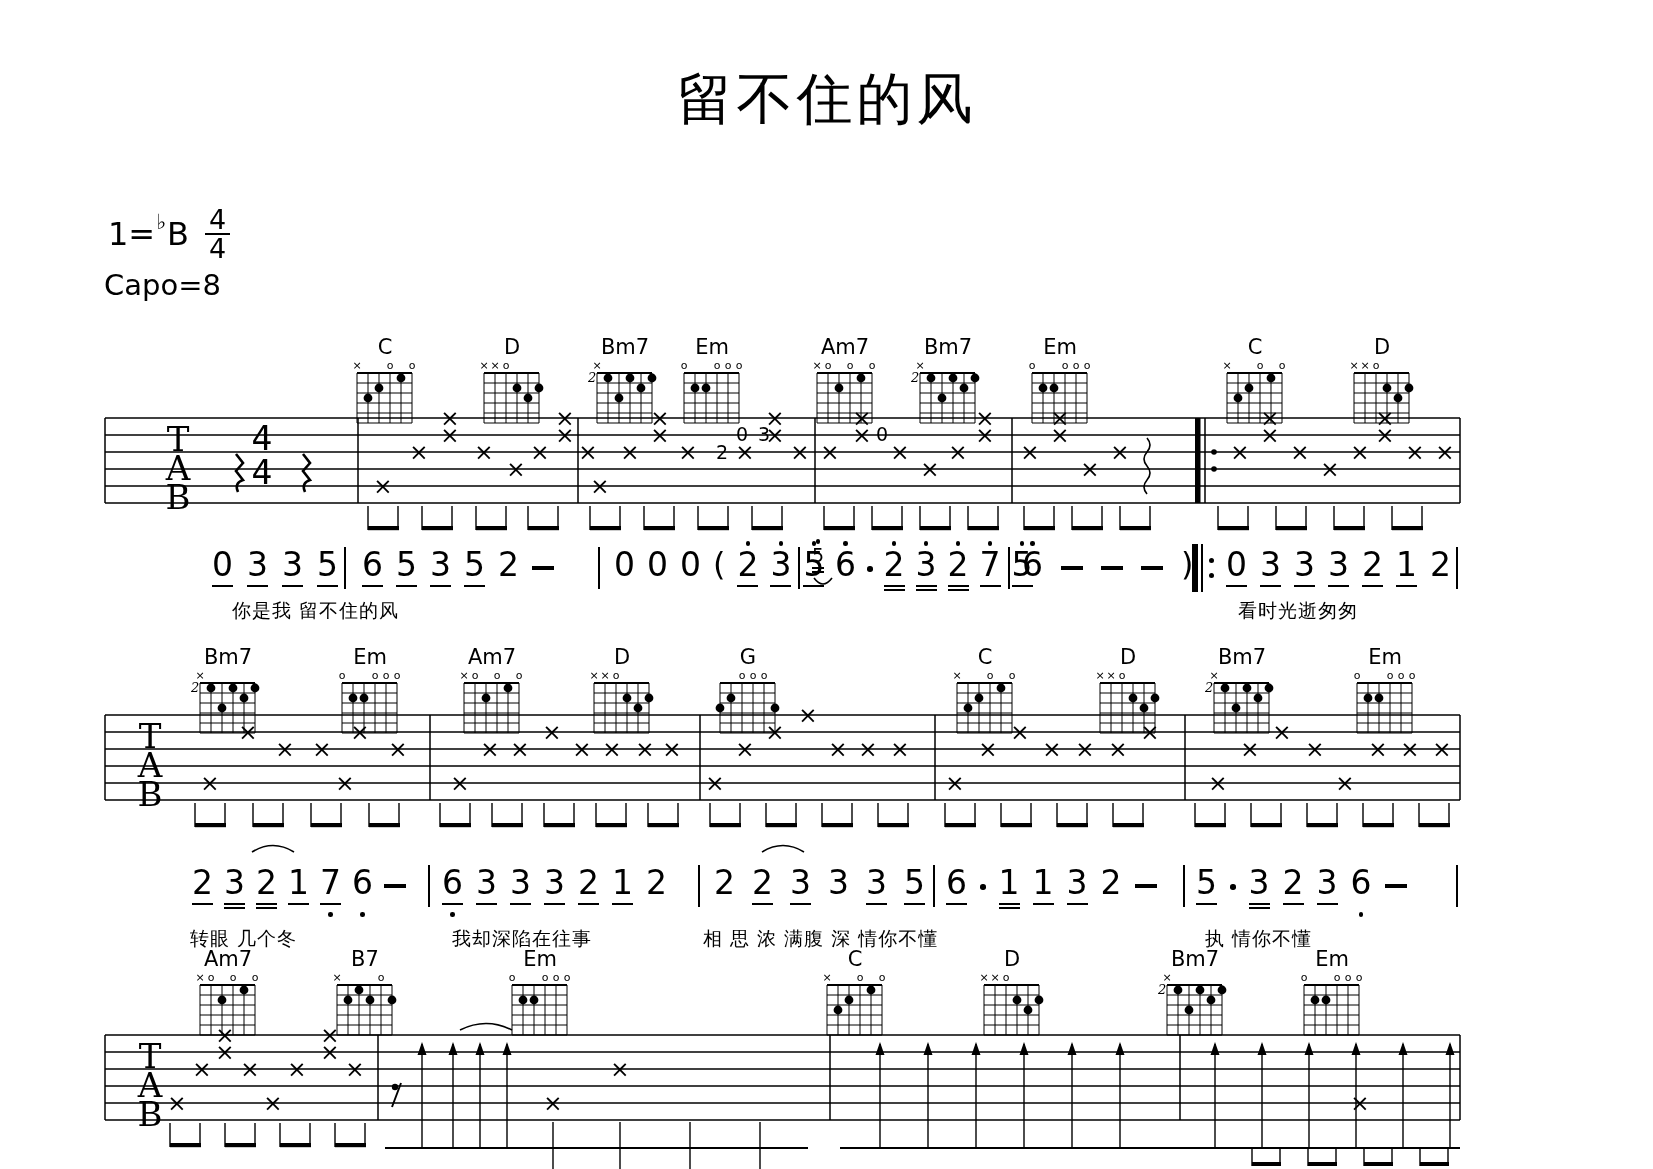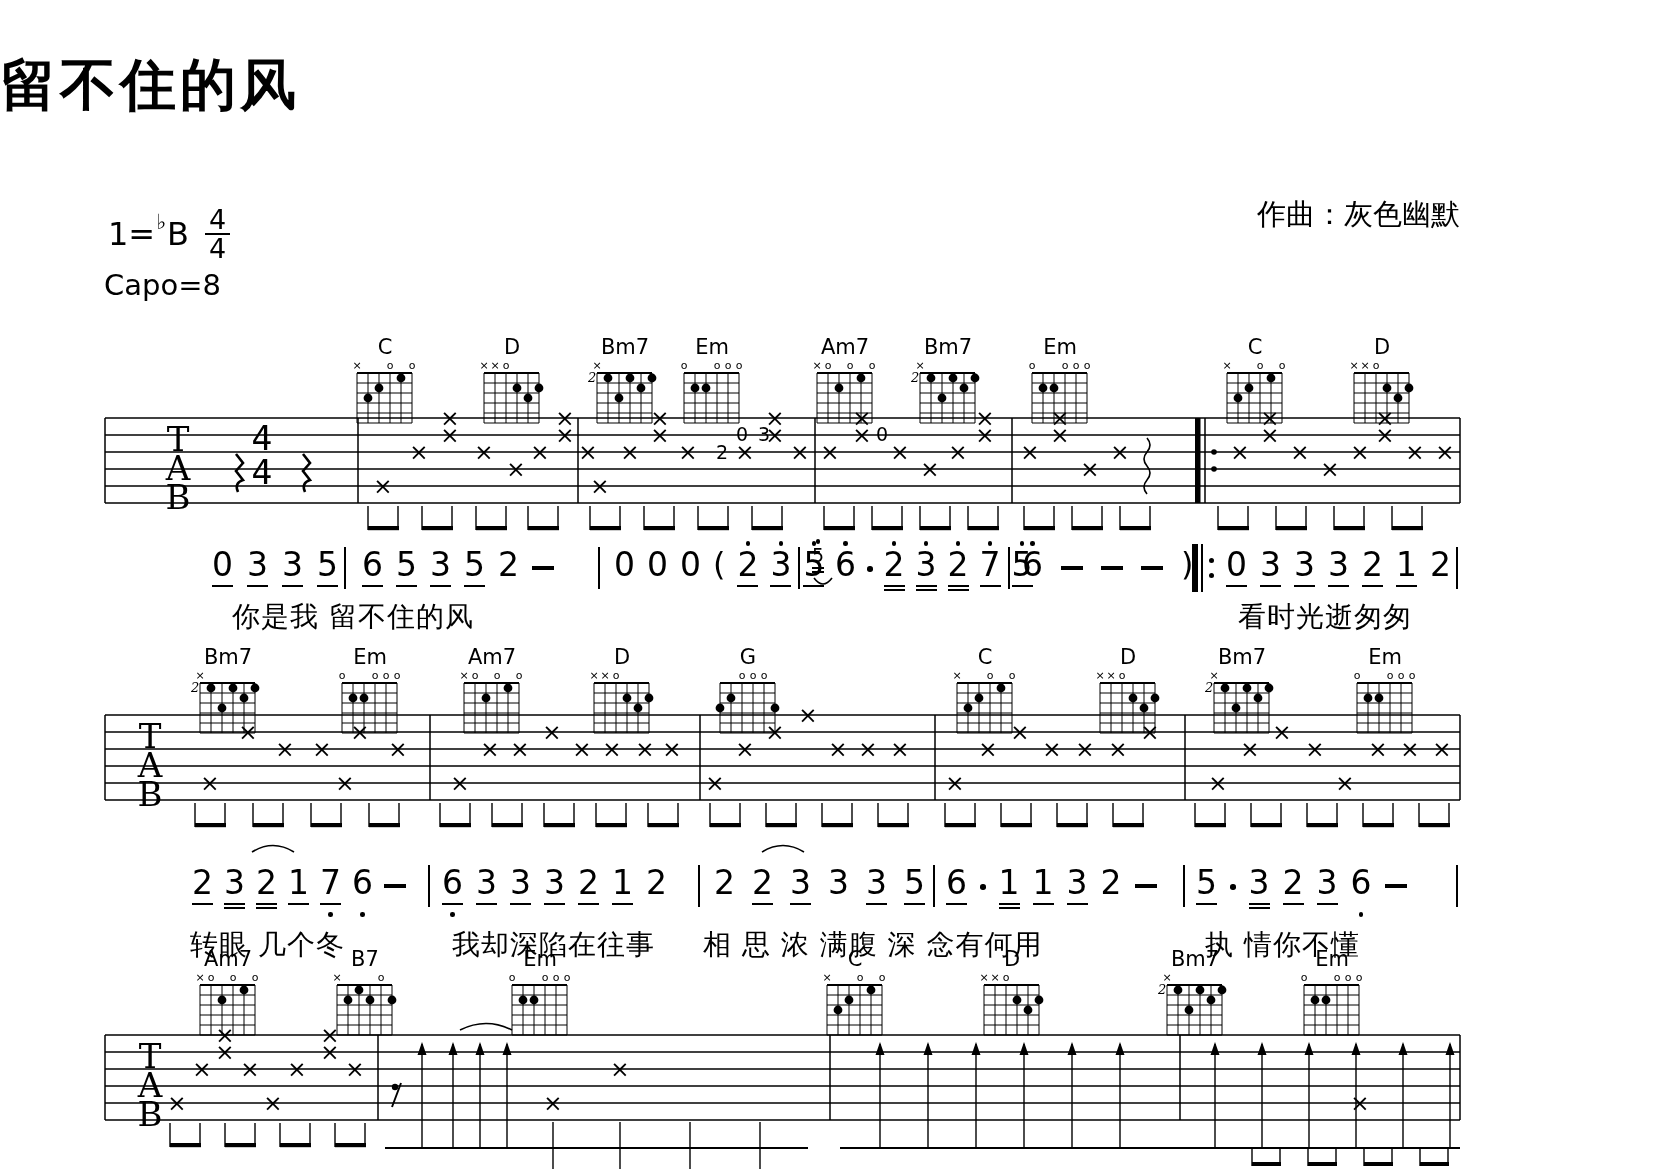--- a/index.html
+++ b/index.html
@@ -1,19 +1,19 @@
 <!DOCTYPE html>
 <html><head>
 <meta charset="utf-8">
 <style>
   html,body{margin:0;padding:0;background:#fff}
   #page{position:relative;width:1653px;height:1169px;background:#fff;overflow:hidden;
         font-family:"DejaVu Sans",sans-serif;color:#000}
-  .title{position:absolute;left:0;top:48px;width:100%;
-         font-size:56px;font-weight:bold;letter-spacing:4px}
+  .title{position:absolute;left:0;top:62px;width:100%;text-align:center;
+         font-size:56px;font-weight:normal;letter-spacing:4px}
   .subtitle{position:absolute;left:0;top:142px;width:100%;text-align:center;font-size:34px}
   .keyline{position:absolute;left:108px;top:206px;font-size:32px;display:flex;align-items:center}
   .flat{font-size:21px;transform:translateY(-12px);margin:0 1px}
   .frac{display:inline-flex;flex-direction:column;align-items:center;margin-left:16px;
         font-size:27px;line-height:27px}
   .frac .fbar{width:25px;height:2px;background:#000}
   .capo{position:absolute;left:104px;top:268px;font-size:29px}
   .credits{position:absolute;right:193px;top:196px;text-align:right;font-size:29px;line-height:37px}
   .chord{position:absolute;width:76px;text-align:center}
   .chord .cname{font-size:21px;line-height:23px}
@@ -29,42 +29,41 @@
   .jparen{font-size:32px;line-height:36px;margin-top:6px}
   .jaug{width:5.5px;height:5.5px;border-radius:50%;background:#000;margin-top:26px}
   .jrep{display:flex;margin-top:4px;height:48px}
   .jrep .b1{width:6px;background:#000}
   .jrep .b2{width:2px;background:#000;margin-left:3px}
   .jrep .dts{display:flex;flex-direction:column;justify-content:center;gap:10px;margin-left:6px}
   .jrep .dts i{width:5px;height:5px;border-radius:50%;background:#000}
   .jgrace{display:flex;flex-direction:column;align-items:center;margin-top:-2px}
   .jgrace .gn{font-size:19px;line-height:20px}
   .jgrace .juls{height:8px}
-  .lyric{position:absolute;font-size:28px;white-space:pre;letter-spacing:1px}
+  .lyric{position:absolute;font-size:19px;white-space:pre;letter-spacing:1px}
 </style>
 </head>
 <body>
 
 <div id="page">
   <div class="title">留不住的风</div>
 
   <div class="keyline">
     <span>1=</span>
       <span class="flat">♭</span>
       <span>B</span>
     <span class="frac">
       <span>4</span>
       <span class="fbar"></span>
       <span>4</span>
     </span>
   </div>
   <div class="capo">Capo=8</div>
 
   <div class="credits">
-    <div>作曲：灰色幽默</div>
   </div>
 
   <div id="notation">
       <svg width="1653" height="1169" style="position:absolute;left:0;top:0">
         <line x1="105" y1="418" x2="1460" y2="418" stroke="#000" stroke-width="1.3"></line>
         <line x1="105" y1="435" x2="1460" y2="435" stroke="#000" stroke-width="1.3"></line>
         <line x1="105" y1="452" x2="1460" y2="452" stroke="#000" stroke-width="1.3"></line>
         <line x1="105" y1="469" x2="1460" y2="469" stroke="#000" stroke-width="1.3"></line>
         <line x1="105" y1="486" x2="1460" y2="486" stroke="#000" stroke-width="1.3"></line>
         <line x1="105" y1="503" x2="1460" y2="503" stroke="#000" stroke-width="1.3"></line>
@@ -1525,21 +1524,21 @@
             <i></i>
           </span>
         </div>
         <div class="jdash"></div>
       </div>
       <div class="jseg" style="left: 1456px; top: 858px; gap: 10px;">
         <div class="jbar"></div>
       </div>
       <div class="lyric" style="left: 190px; top: 926px;">转眼 几个冬</div>
       <div class="lyric" style="left: 452px; top: 926px;">我却深陷在往事</div>
-      <div class="lyric" style="left: 703px; top: 926px;">相 思 浓 满腹 深 念有何用</div>
+      <div class="lyric" style="left: 703px; top: 926px;">相 思 浓 满腹 深 情你不懂</div>
       <div class="lyric" style="left: 1205px; top: 926px;">执 情你不懂</div>
       <div class="chord" style="left: 190px; top: 948px;"><div class="cname">Am7</div><svg width="76" height="70">
           <line x1="10" y1="14" x2="10" y2="64" stroke="#000" stroke-width="1"></line>
           <line x1="21" y1="14" x2="21" y2="64" stroke="#000" stroke-width="1"></line>
           <line x1="32" y1="14" x2="32" y2="64" stroke="#000" stroke-width="1"></line>
           <line x1="43" y1="14" x2="43" y2="64" stroke="#000" stroke-width="1"></line>
           <line x1="54" y1="14" x2="54" y2="64" stroke="#000" stroke-width="1"></line>
           <line x1="65" y1="14" x2="65" y2="64" stroke="#000" stroke-width="1"></line>
           <line x1="10" y1="14" x2="65" y2="14" stroke="#000" stroke-width="2"></line>
           <line x1="10" y1="24" x2="65" y2="24" stroke="#000" stroke-width="1"></line>

